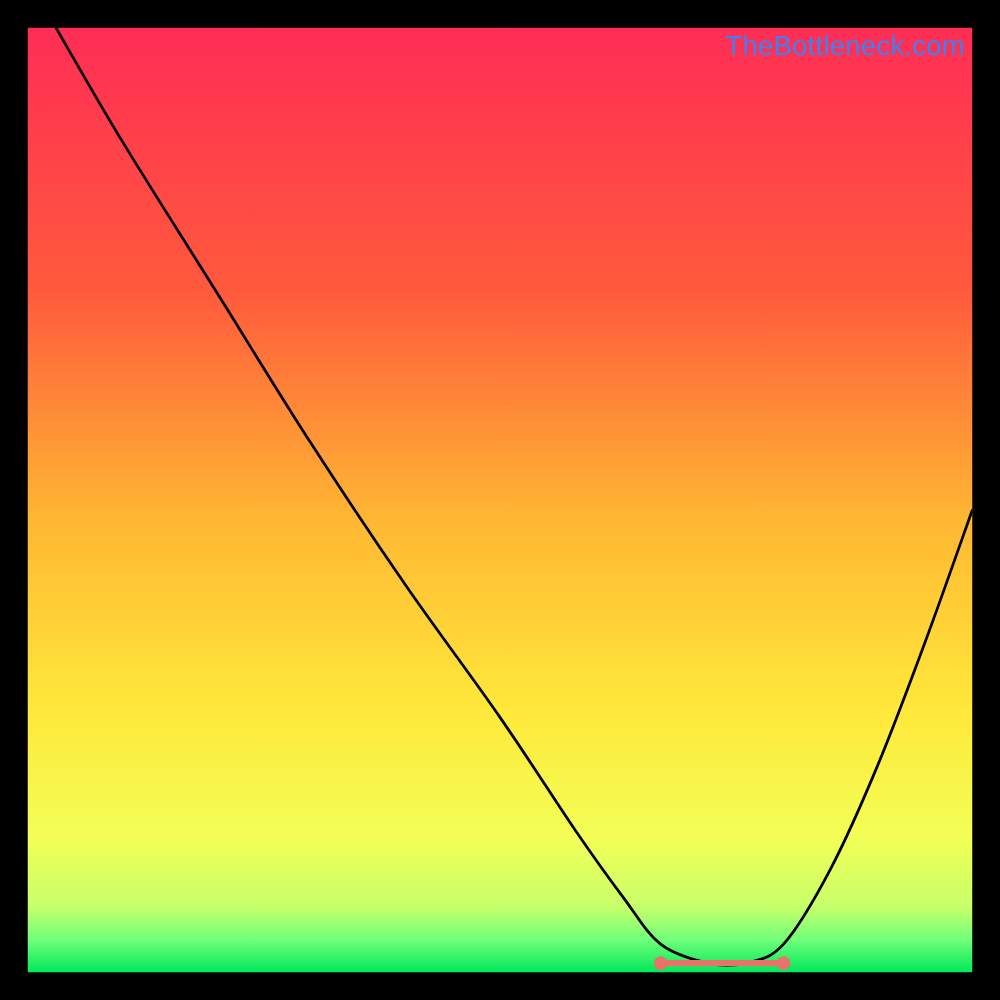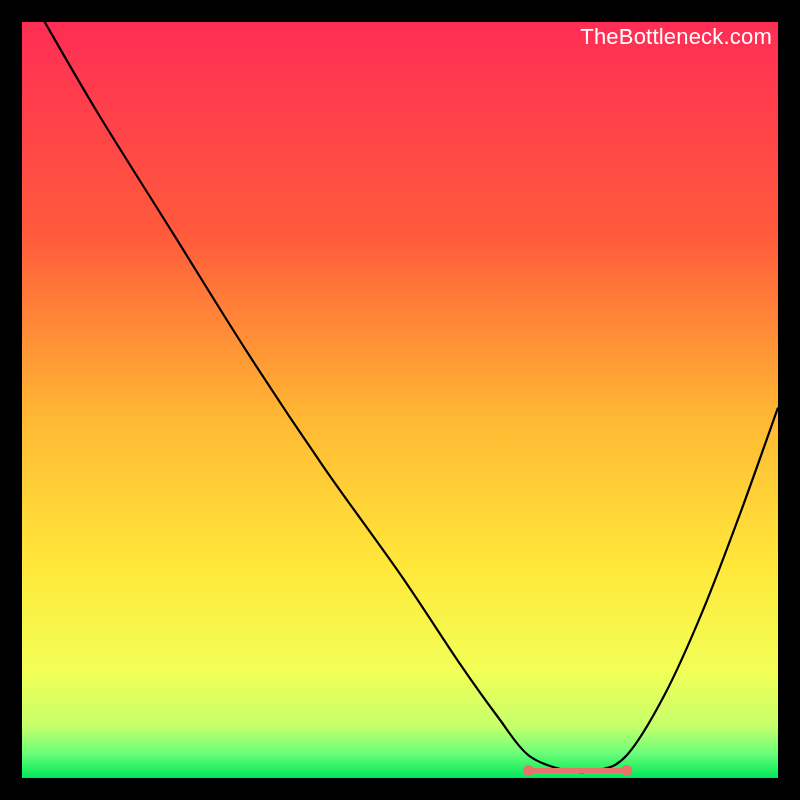--- a/index.html
+++ b/index.html
@@ -25,21 +25,21 @@
     width: 756px;
     height: 756px;
   }
   .watermark {
     position: absolute;
     top: 2px;
     right: 6px;
     font-family: Arial, Helvetica, sans-serif;
     font-size: 22px;
     font-weight: 500;
-    color: #ffffff;
+    color: #3b82f6;
     letter-spacing: 0.2px;
   }
   .curve {
     fill: none;
     stroke: #000;
     stroke-width: 2.2;
   }
   .flatdots {
     fill: #e8736a;
   }

